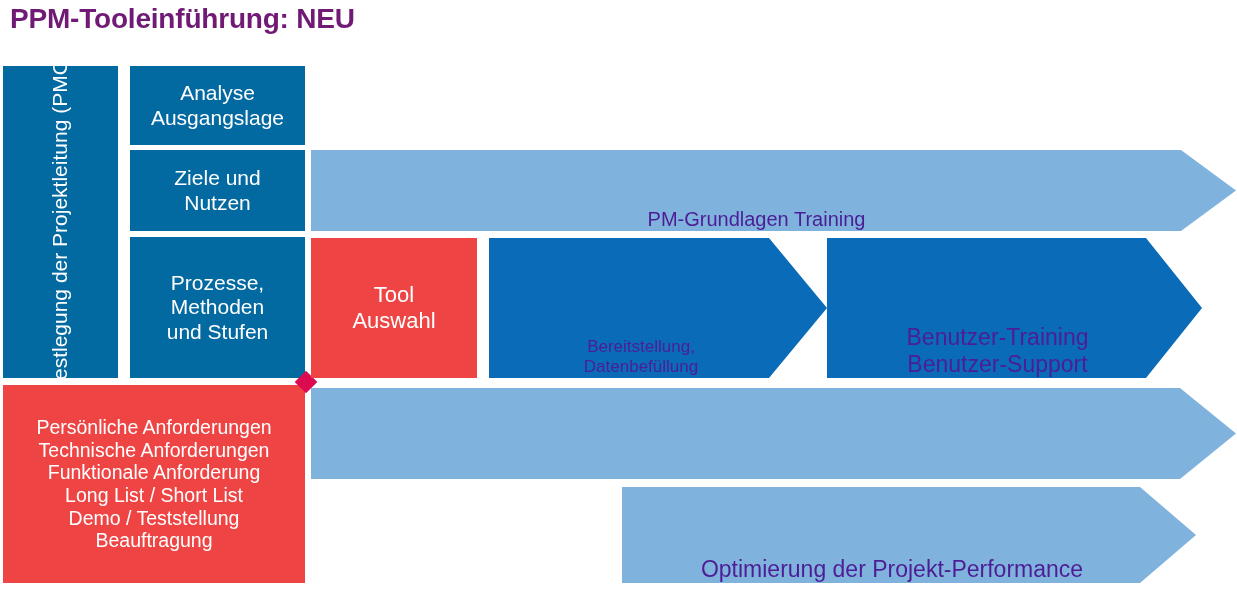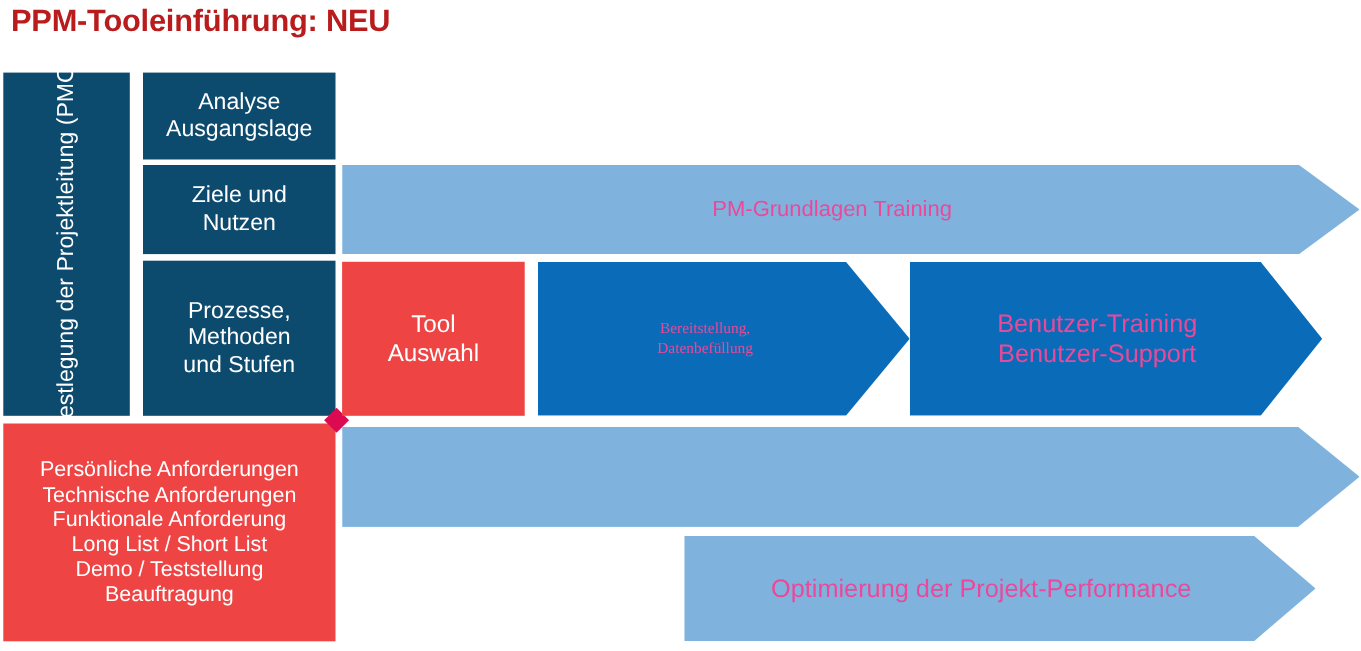--- a/index.html
+++ b/index.html
@@ -6,29 +6,29 @@
   body{
     width:1237px;height:592px;position:relative;overflow:hidden;
     font-family:"Liberation Sans","DejaVu Sans",sans-serif;
     -webkit-font-smoothing:antialiased;
   }
   .canvas{position:absolute;inset:0;}
 
   
   #page-title{
     position:absolute;left:10px;top:3px;
-    font-size:28px;font-weight:bold;color:#b91c1c;
+    font-size:28px;font-weight:bold;color:#701a75;
     letter-spacing:-0.2px;white-space:nowrap;
   }
 
   
   .shape{position:absolute;display:flex;align-items:center;justify-content:center;
          text-align:center;color:#ffffff;box-sizing:border-box;}
   .shape .txt{width:100%;line-height:1.16;}
-  .lightblue{background:#0c4a6e;}
+  .lightblue{background:#0369a1;}
   .crimson{background:#ef4444;}
 
   
   #pmo-bar{
     left:3px;top:66px;width:115px;height:312px;
   }
   #pmo-bar .vtxt{
     transform:rotate(-90deg);
     white-space:nowrap;font-size:21px;line-height:1.28;text-align:center;
   }
@@ -45,43 +45,43 @@
     align-items:center;justify-content:center;
   }
 
   
   #corner-diamond{
     position:absolute;left:298px;top:374px;width:16px;height:16px;
     background:#DC0A50;transform:rotate(45deg);
   }
 
   
-  .chevron{position:absolute;display:flex;align-items:center;justify-content:center;
-           text-align:center;color:#ec4899;box-sizing:border-box;}
+  .chevron{position:absolute;display:flex;align-items:flex-end;justify-content:center;
+           text-align:center;color:#4c1d95;box-sizing:border-box;}
   .chevron .txt{position:relative;z-index:2;width:100%;padding-right:34px;}
   .chev-bg{position:absolute;inset:0;}
 
   
   #arrow-pm{left:311px;top:150px;width:925px;height:81px;font-size:20px;}
   #arrow-pm .chev-bg{
     background:#7FB3DE;
     clip-path:polygon(0 0, calc(100% - 55px) 0, 100% 50%, calc(100% - 55px) 100%, 0 100%);
   }
 
   
   #box-tool-auswahl{left:311px;top:238px;width:166px;height:140px;font-size:22px;}
 
   
   #arrow-tool-impl{left:489px;top:238px;width:338px;height:140px;}
   #arrow-tool-impl .chev-bg{
     background:#0A6CB8;
     clip-path:polygon(0 0, calc(100% - 58px) 0, 100% 50%, calc(100% - 58px) 100%, 0 100%);
   }
   #arrow-tool-impl .title{font-size:22px;line-height:1.18;}
-  #arrow-tool-impl .sub{font-size:14px;line-height:1.22;margin-top:1px;font-family:Liberation Serif, serif;}
+  #arrow-tool-impl .sub{font-size:17px;line-height:1.22;margin-top:1px;}
 
   
   #arrow-benutzer{left:827px;top:238px;width:375px;height:140px;font-size:23px;}
   #arrow-benutzer .chev-bg{
     background:#0A6CB8;
     clip-path:polygon(0 0, calc(100% - 56px) 0, 100% 50%, calc(100% - 56px) 100%, 0 100%);
   }
 
   
   #arrow-akzeptanz{left:311px;top:388px;width:925px;height:91px;font-size:23px;}

